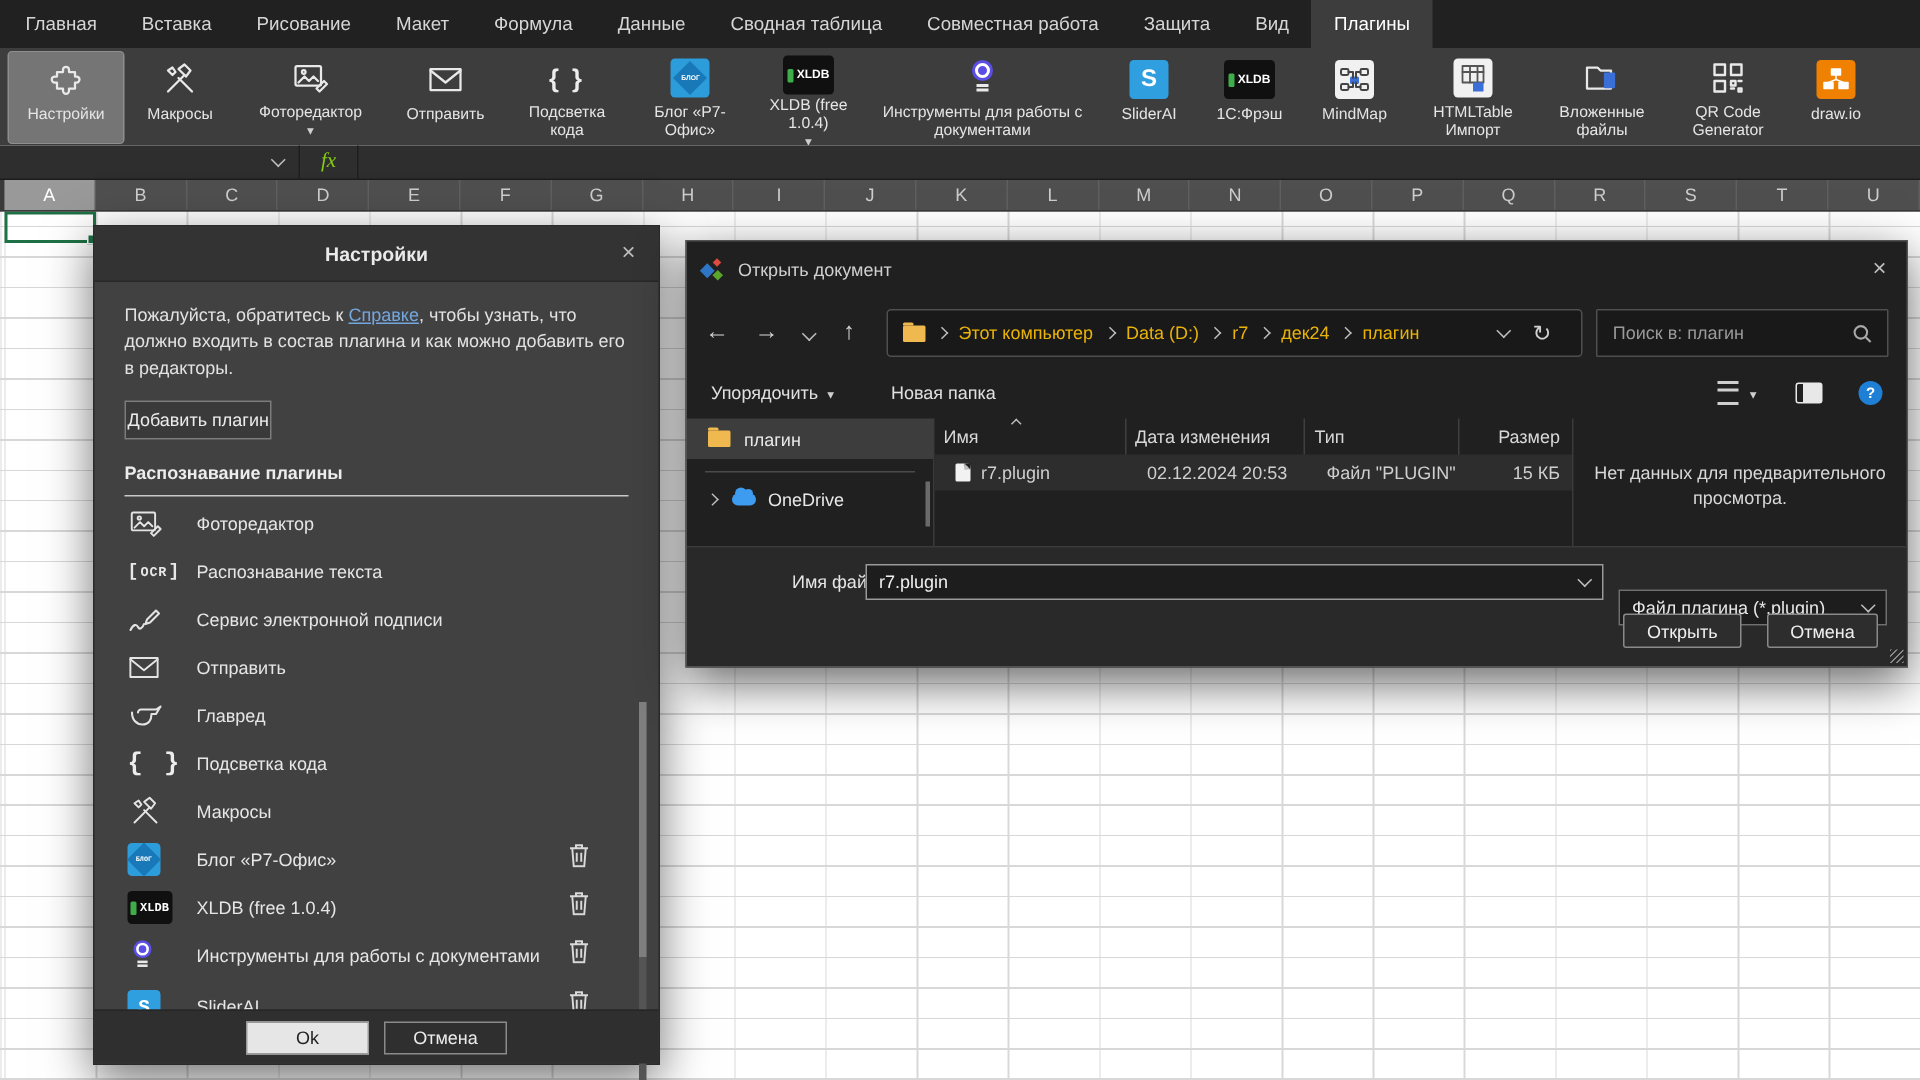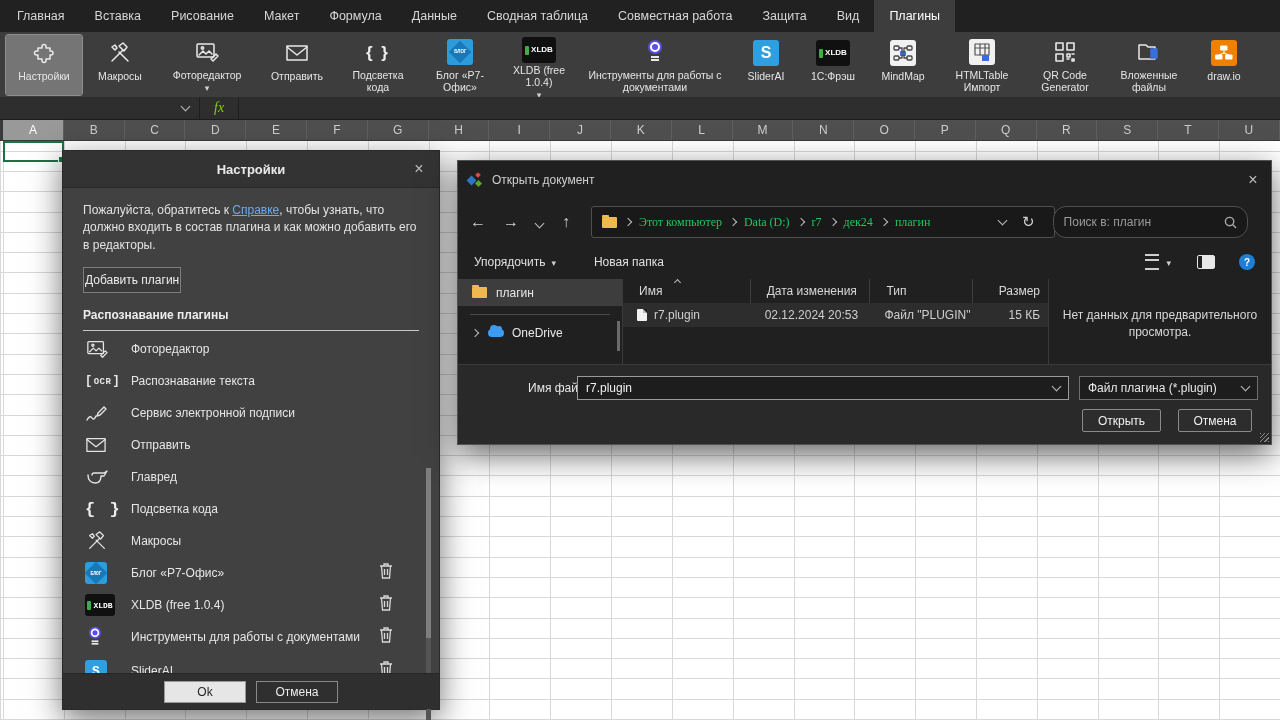--- a/index.html
+++ b/index.html
@@ -115,25 +115,25 @@
   .logo .b{left:0;top:4px;width:7px;height:7px;background:#2e75c6;}
   .logo .r{left:8px;top:0;width:4px;height:4px;background:#e04a3f;}
   .logo .g{left:8px;top:8px;width:5px;height:5px;background:#5aa52a;}
   #odlg-title .ttl{font-size:12px;color:#cfcfcf;}
   #navrow{height:46px;display:flex;align-items:center;padding:0 12px;}
   .navico{font-size:16px;color:#d0d0d0;margin-right:17px;}
   #addrbox{width:464px;height:32px;background:#191919;border:1px solid #4f4f4f;border-radius:3px;
            display:flex;align-items:center;padding:0 10px;box-sizing:border-box;margin-left:4px;}
   .folder{width:15px;height:11px;background:#f0b94f;border-radius:1px;position:relative;margin-right:8px;flex:none;}
   .folder::before{content:"";position:absolute;left:0;top:-2px;width:7px;height:2px;background:#f0b94f;border-radius:1px 1px 0 0;}
-  .seg{font-size:12px;color:#22c55e;margin:0 8px;white-space:nowrap;font-family:Liberation Serif, serif;}
+  .seg{font-size:12px;color:#eab308;margin:0 8px;white-space:nowrap;}
   .refresh{font-size:15px;color:#cfcfcf;margin-left:16px;}
   .refresh::before{content:"↻";}
-  #searchbox{width:195px;height:32px;background:#191919;border:1px solid #4f4f4f;border-radius:13px;
-             display:flex;align-items:center;padding:0 10px;box-sizing:border-box;margin-left:18px;}
+  #searchbox{width:195px;height:32px;background:#191919;border:1px solid #4f4f4f;border-radius:1px;
+             display:flex;align-items:center;padding:0 10px;box-sizing:border-box;margin-left:30px;}
   #searchbox .ph{font-size:12px;color:#9a9a9a;flex:1;}
   #searchbox svg{stroke:#a8a8a8;fill:none;stroke-width:1.5;}
   #cmdrow{height:34px;display:flex;align-items:center;padding:0 16px;font-size:12px;color:#e0e0e0;}
   #cmdrow .grp{display:flex;align-items:center;}
   .listico{width:14px;height:12px;border-top:2px solid #cfcfcf;border-bottom:2px solid #cfcfcf;position:relative;}
   .listico::before{content:"";position:absolute;left:0;top:3px;width:14px;height:2px;background:#cfcfcf;}
   .paneico{width:16px;height:12px;background:linear-gradient(90deg,#202020 0 4px,#e8e8e8 4px);
            border:1px solid #e8e8e8;border-radius:2px;}
   .helpico{width:16px;height:16px;border-radius:50%;background:#1f7fd4;color:#fff;font-size:10px;
            font-weight:bold;display:flex;align-items:center;justify-content:center;}
@@ -142,40 +142,40 @@
   #osidebar{width:165px;position:relative;border-right:1px solid #3a3a3a;box-sizing:border-box;}
   .siderow{height:27px;display:flex;align-items:center;padding-left:14px;font-size:12px;color:#e8e8e8;}
   .siderow.sel{background:#3d3d3d;}
   .sidesep{border-top:1px solid #4a4a4a;margin:8px 12px 4px 12px;}
   .cloud{width:16px;height:8px;background:#3d9bf0;border-radius:8px;position:relative;margin:0 8px 0 10px;}
   .cloud::before{content:"";position:absolute;left:2px;top:-4px;width:8px;height:8px;background:#3d9bf0;border-radius:50%;}
   .cloud::after{content:"";position:absolute;right:2px;top:-3px;width:6px;height:6px;background:#3d9bf0;border-radius:50%;}
   #sidescroll{position:absolute;right:2px;top:42px;width:3px;height:30px;background:#6a6a6a;}
   #ofiles{width:426px;border-right:1px solid #3a3a3a;box-sizing:border-box;position:relative;}
   .fhead{height:24px;display:flex;align-items:center;font-size:12px;color:#d8d8d8;position:relative;}
-  .fhead .hc{height:100%;display:flex;align-items:center;padding-left:16px;box-sizing:border-box;
+  .fhead .hc{height:100%;display:flex;align-items:center;padding-left:6px;box-sizing:border-box;
              border-right:1px solid #3f3f3f;text-align:right;}
   .frow{height:24px;display:flex;align-items:center;font-size:12px;color:#cfcfcf;}
   .frow.sel{background:#2d2d2d;}
   .cell{padding-left:14px;box-sizing:border-box;display:flex;align-items:center;}
   .cw0{width:128px;} .cw1{width:120px;} .cw2{width:103px;} .cw3{width:75px;justify-content:flex-end;padding-right:8px;}
   .fileico{width:10px;height:12px;background:#f2f2f2;border-radius:1px;position:relative;margin-right:7px;flex:none;}
   .fileico::before{content:"";position:absolute;right:0;top:0;border:2.5px solid #202020;
                    border-left-color:#bdbdbd;border-bottom-color:#bdbdbd;}
   .sortcaret{position:absolute;left:52px;top:1px;}
   #hscroll{position:absolute;left:6px;bottom:3px;width:408px;height:3px;background:#5a5a5a;}
   #opreview{flex:1;display:flex;align-items:flex-start;justify-content:center;padding-top:28px;}
   #opreview .txt{font-size:12px;color:#d8d8d8;text-align:center;width:200px;line-height:1.4;}
   #obottom{position:absolute;left:0;bottom:0;width:100%;height:80px;background:#292929;
            border-top:1px solid #3a3a3a;box-sizing:border-box;}
   #fnlabel{position:absolute;left:70px;top:16px;font-size:12px;color:#e6e6e6;}
   #fninput{position:absolute;left:119px;top:11px;width:492px;height:24px;background:#1d1d1d;
            border:1px solid #9a9a9a;box-sizing:border-box;display:flex;align-items:center;padding:0 8px;}
   #fninput .val{font-size:12px;color:#f0f0f0;flex:1;}
-  #ftcombo{position:absolute;left:621px;top:11px;width:179px;height:24px;background:#1d1d1d;
+  #ftcombo{position:absolute;left:621px;top:28px;width:179px;height:24px;background:#1d1d1d;
            border:1px solid #6f6f6f;box-sizing:border-box;display:flex;align-items:center;padding:0 8px;}
   #ftcombo .val{font-size:12px;color:#e8e8e8;flex:1;white-space:nowrap;}
   #openbtn{position:absolute;left:624px;top:44px;width:79px;height:23px;background:#2d2d2d;
            border:1px solid #8a8a8a;border-radius:2px;color:#f0f0f0;font-size:12px;
            display:flex;align-items:center;justify-content:center;box-sizing:border-box;}
   #ocancel{position:absolute;left:720px;top:44px;width:74px;height:23px;background:#2d2d2d;
            border:1px solid #8a8a8a;border-radius:2px;color:#f0f0f0;font-size:12px;
            display:flex;align-items:center;justify-content:center;box-sizing:border-box;}
   #grip{position:absolute;right:2px;bottom:2px;width:9px;height:9px;
         background:repeating-linear-gradient(135deg,#8a8a8a 0 1px,transparent 1px 3px);}
@@ -336,39 +336,39 @@
       <span class="tile white">
           <svg width="20" height="20" viewBox="0 0 20 20" style="stroke:#555;fill:none;stroke-width:1.2">
             <rect x="3" y="2" width="14" height="11"></rect>
             <path d="M3 6h14M8 2v11M13 2v11"></path>
             <rect x="10" y="13" width="7" height="6" style="fill:#3a6fd8;stroke:none"></rect>
           </svg>
         </span>
     </span>
     <span>HTMLTable Импорт</span>
   </div>
+  <div class="tb" style="width:72px">
+    <span class="tbi">
+      <svg width="26" height="24" viewBox="0 0 26 24">
+          <path d="M3 5h7l2 2h7v12H3z"></path>
+          <rect x="15" y="9" width="6" height="9" style="fill:#3a6fd8;stroke:#3a6fd8"></rect>
+        </svg>
+    </span>
+    <span>Вложенные файлы</span>
+  </div>
   <div class="tb" style="width:66px">
     <span class="tbi">
       <svg width="24" height="24" viewBox="0 0 24 24" style="stroke-width:1.6">
           <rect x="3" y="3" width="7" height="7"></rect>
           <rect x="14" y="3" width="7" height="7"></rect>
           <rect x="3" y="14" width="7" height="7"></rect>
           <path d="M14 14h3v3h-3zM19 14h2M14 19h2M19 19h2v2h-2z"></path>
         </svg>
     </span>
     <span>QR Code Generator</span>
-  </div>
-  <div class="tb" style="width:72px">
-    <span class="tbi">
-      <svg width="26" height="24" viewBox="0 0 26 24">
-          <path d="M3 5h7l2 2h7v12H3z"></path>
-          <rect x="15" y="9" width="6" height="9" style="fill:#3a6fd8;stroke:#3a6fd8"></rect>
-        </svg>
-    </span>
-    <span>Вложенные файлы</span>
   </div>
   <div class="tb" style="width:48px">
     <span class="tbi">
       <span class="tile drawio">
           <svg width="18" height="18" viewBox="0 0 18 18" style="stroke:#fff;fill:#fff;stroke-width:1">
             <rect x="6" y="2" width="6" height="4"></rect>
             <rect x="1" y="11" width="6" height="4"></rect>
             <rect x="11" y="11" width="6" height="4"></rect>
             <path d="M9 6v3M9 9l-5 2M9 9l5 2" style="fill:none"></path>
           </svg>

